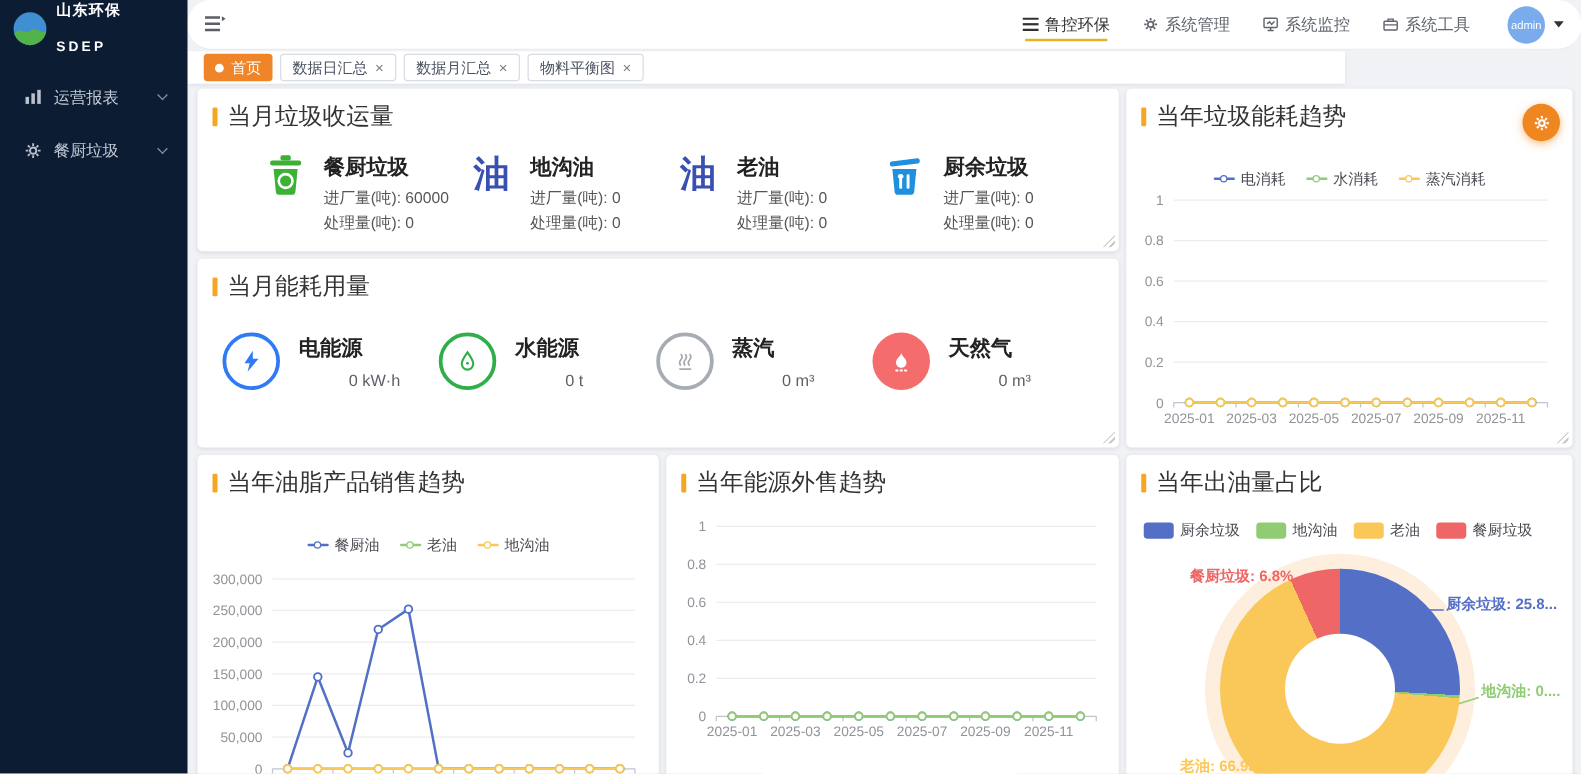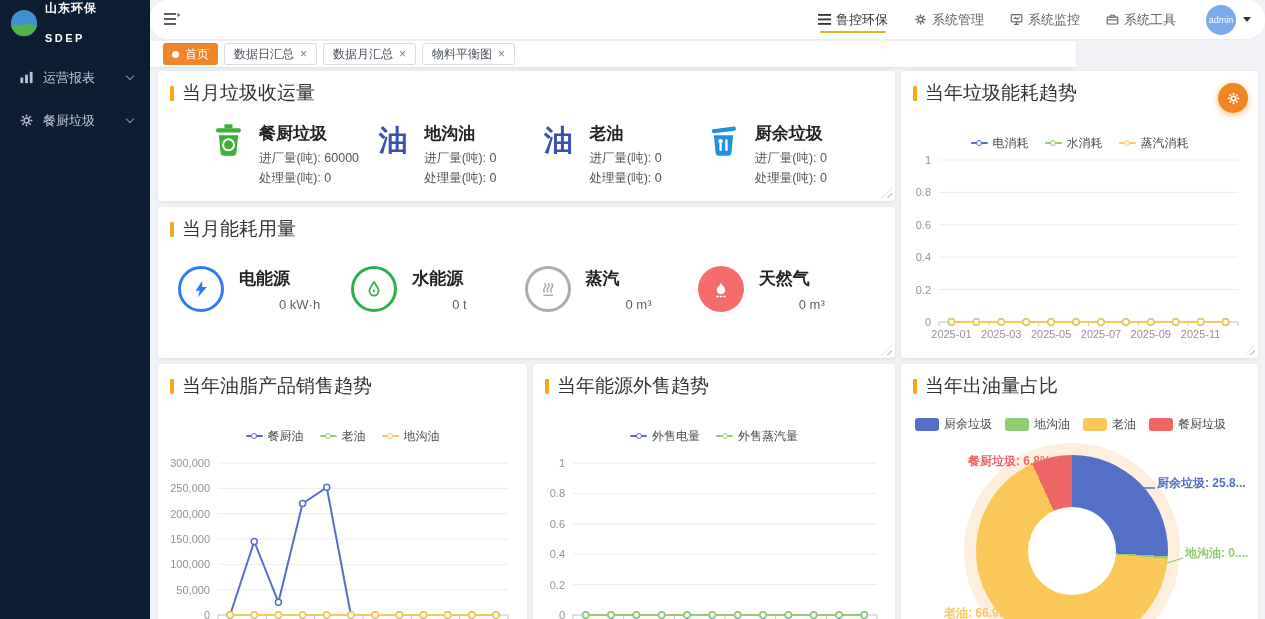--- a/index.html
+++ b/index.html
@@ -77,21 +77,21 @@
   .pie-legend { display:flex; align-items:center; gap:13px; margin:12px 0 0 14px; height:18px; }
   .pleg-item { display:flex; align-items:center; gap:5px; cursor:pointer; }
   .pleg-sw { width:24px; height:13px; border-radius:3px; }
   .pleg-txt { font-size:12px; color:#46494f; }
   .pie-area { position:relative; margin-top:2px; height:212px; }
   .pie-ring { position:absolute; left:63px; top:8px; width:216px; height:216px; border-radius:50%; background:#fdeedd; display:flex; align-items:center; justify-content:center; }
   .pie { width:192px; height:192px; border-radius:50%; position:relative; }
   .pie-hole { position:absolute; left:50%; top:50%; transform:translate(-50%,-50%); width:88px; height:88px; border-radius:50%; background:#fff; }
   .pie-leaders { position:absolute; left:0; top:0; pointer-events:none; }
   .plbl { position:absolute; font-size:12px; font-weight:bold; white-space:nowrap; }
-  .p0 { left:256px; top:40px; } .p1 { left:284px; top:110px; } .p2 { left:43px; top:170px; } .p3 { left:67px; top:18px; }
+  .p0 { left:256px; top:40px; } .p1 { left:284px; top:110px; } .p2 { left:43px; top:170px; } .p3 { left:51px; top:18px; }
 
   svg text { font-family:"Liberation Sans", sans-serif; }
 </style>
 </head>
 <body>
 
 <div id="app">
 
   <aside class="sidebar">
     <div class="logo-row">
@@ -556,34 +556,20 @@
           <circle cx="307.75" cy="170" r="3" fill="#fff" stroke="#fac858" stroke-width="1.5"></circle>
           <circle cx="331.9166666666667" cy="170" r="3" fill="#fff" stroke="#fac858" stroke-width="1.5"></circle>
         </svg></div>
   </section>
 
   <section class="card c5">
     <div class="card-title">
         <span class="tbar"></span>
         <span>当年能源外售趋势</span>
       </div>
-    <div class="chart-legend">
-        <span class="leg-item">
-          <span class="lm" style="background: rgb(84, 112, 198);">
-            <i style="border-color: rgb(84, 112, 198);"></i>
-          </span>
-          <span class="leg-txt">外售电量</span>
-        </span>
-        <span class="leg-item">
-          <span class="lm" style="background: rgb(145, 204, 117);">
-            <i style="border-color: rgb(145, 204, 117);"></i>
-          </span>
-          <span class="leg-txt">外售蒸汽量</span>
-        </span>
-      </div>
     <div class="linechart"><svg width="352" height="196">
           <text x="26" y="174" text-anchor="end" fill="#909399" font-size="11">0</text>
           <line x1="34" y1="139.60000000000002" x2="338" y2="139.60000000000002" stroke="#ececec"></line>
           <text x="26" y="143.60000000000002" text-anchor="end" fill="#909399" font-size="11">0.2</text>
           <line x1="34" y1="109.2" x2="338" y2="109.2" stroke="#ececec"></line>
           <text x="26" y="113.2" text-anchor="end" fill="#909399" font-size="11">0.4</text>
           <line x1="34" y1="78.80000000000001" x2="338" y2="78.80000000000001" stroke="#ececec"></line>
           <text x="26" y="82.80000000000001" text-anchor="end" fill="#909399" font-size="11">0.6</text>
           <line x1="34" y1="48.39999999999999" x2="338" y2="48.39999999999999" stroke="#ececec"></line>
           <text x="26" y="52.39999999999999" text-anchor="end" fill="#909399" font-size="11">0.8</text>

